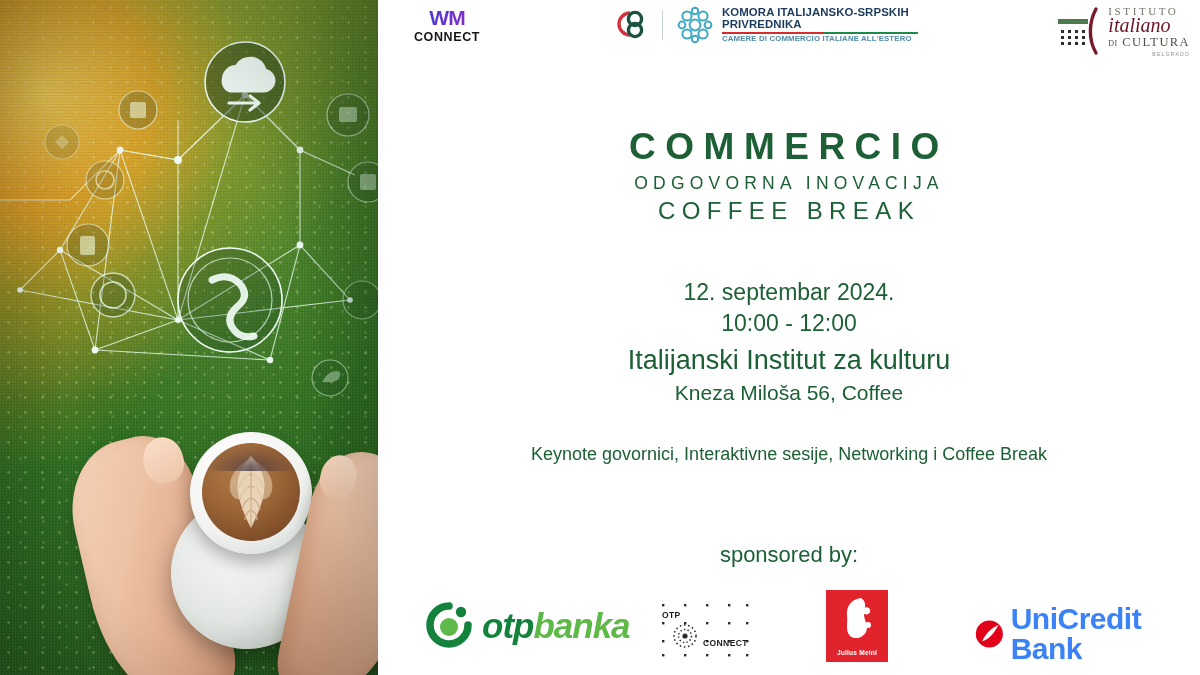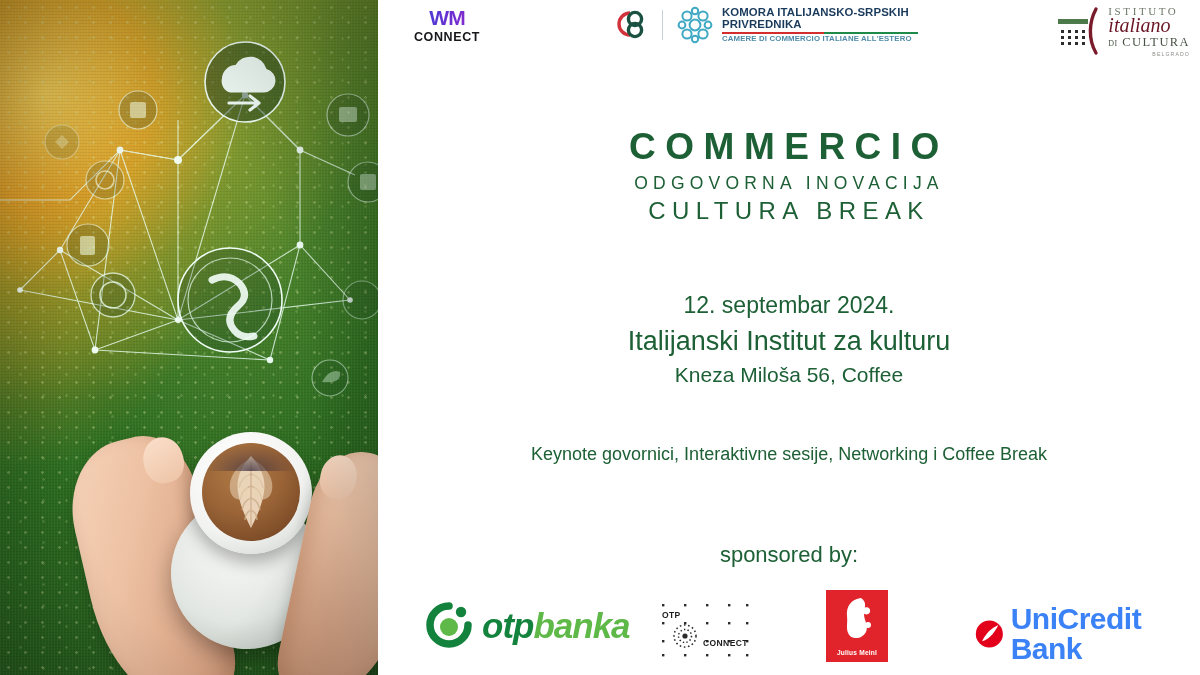--- a/index.html
+++ b/index.html
@@ -150,21 +150,21 @@
   .ist-l4 { font-size: 5.2px; letter-spacing: 1.1px; color: #8a8f88; text-align: right; margin-top: 1px;}
 
   
   .headline { position: absolute; left: 0; top: 128px; width: 822px; text-align: center; color: #1d6035; }
   .h-digitalna { font-size: 37px; font-weight: 700; letter-spacing: 9.5px; line-height: 1.04; }
   .h-odgovorna { font-size: 17.5px; font-weight: 400; letter-spacing: 5.2px; line-height: 1.18; margin-top: 7px;}
   .h-innovative { font-size: 33px; font-weight: 400; letter-spacing: 7px; line-height: 1.06; margin-top: 3px;}
   .h-coffee { font-size: 24px; font-weight: 400; letter-spacing: 6.4px; line-height: 1.1; margin-top: 4px;}
 
   
-  .details { position: absolute; left: 0; top: 290px; width: 822px; text-align: center; color: #1d6035; }
+  .details { position: absolute; left: 0; top: 277px; width: 822px; text-align: center; color: #1d6035; }
   .d-date { font-size: 23px; line-height: 1.36; }
   .d-time { font-size: 23px; line-height: 1.36; }
   .d-venue { font-size: 27px; line-height: 1.38; margin-top: 2px; }
   .d-addr { font-size: 21px; line-height: 1.38; }
 
   .tagline {
     position: absolute; left: 0; top: 444px; width: 822px; text-align: center;
     font-size: 18px; color: #1d6035;
   }
 
@@ -363,25 +363,26 @@
             <span>CULTURA</span>
           </div>
           <div class="ist-l4">BELGRADO</div>
         </div>
       </div>
     </div>
 
     <div class="headline">
       <div class="h-digitalna">COMMERCIO</div>
       <div class="h-odgovorna">ODGOVORNA INOVACIJA</div>
-      <div class="h-coffee">CULTURA BREAK</div>
+      <div class="h-coffee">COFFEE BREAK</div>
     </div>
 
     <div class="details">
       <div class="d-date">12. septembar 2024.</div>
+      <div class="d-time">10:00 - 12:00</div>
       <div class="d-venue">Italijanski Institut za kulturu</div>
       <div class="d-addr">Kneza Miloša 56, Coffee</div>
     </div>
 
     <div class="tagline">Keynote govornici, Interaktivne sesije, Networking i Coffee Break</div>
 
     <div class="sponsored">sponsored by:</div>
 
     <div class="sponsors">
 

